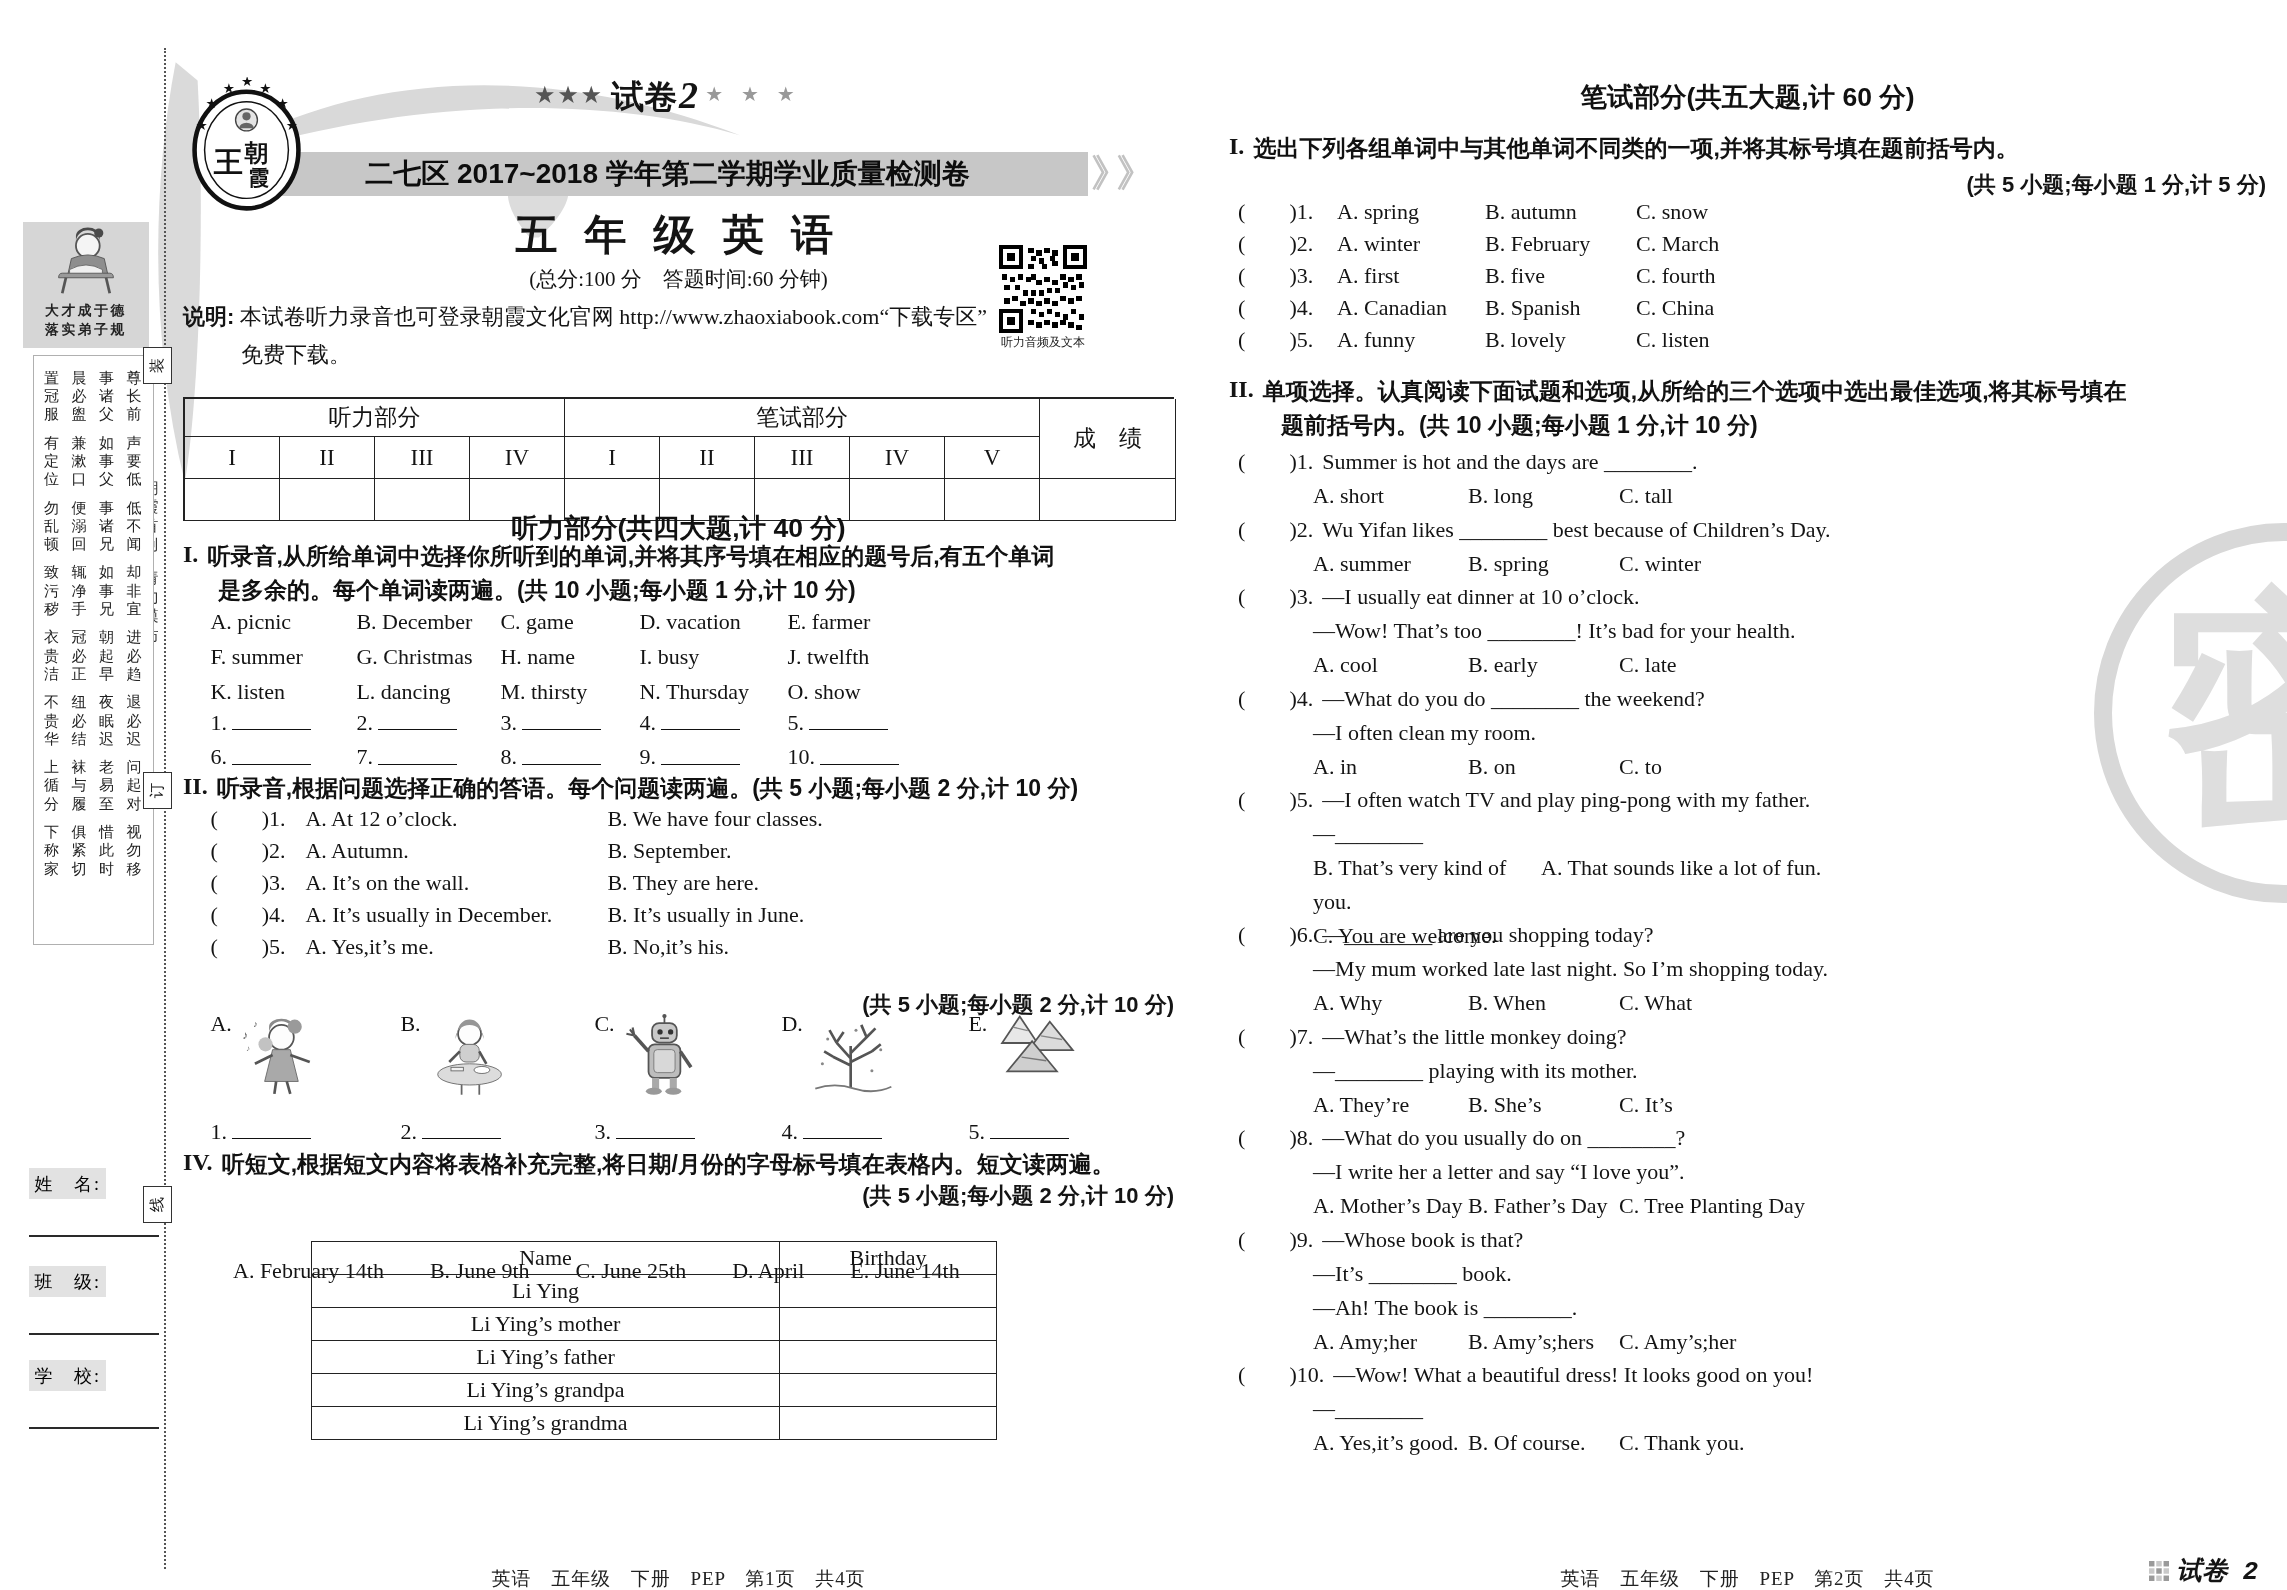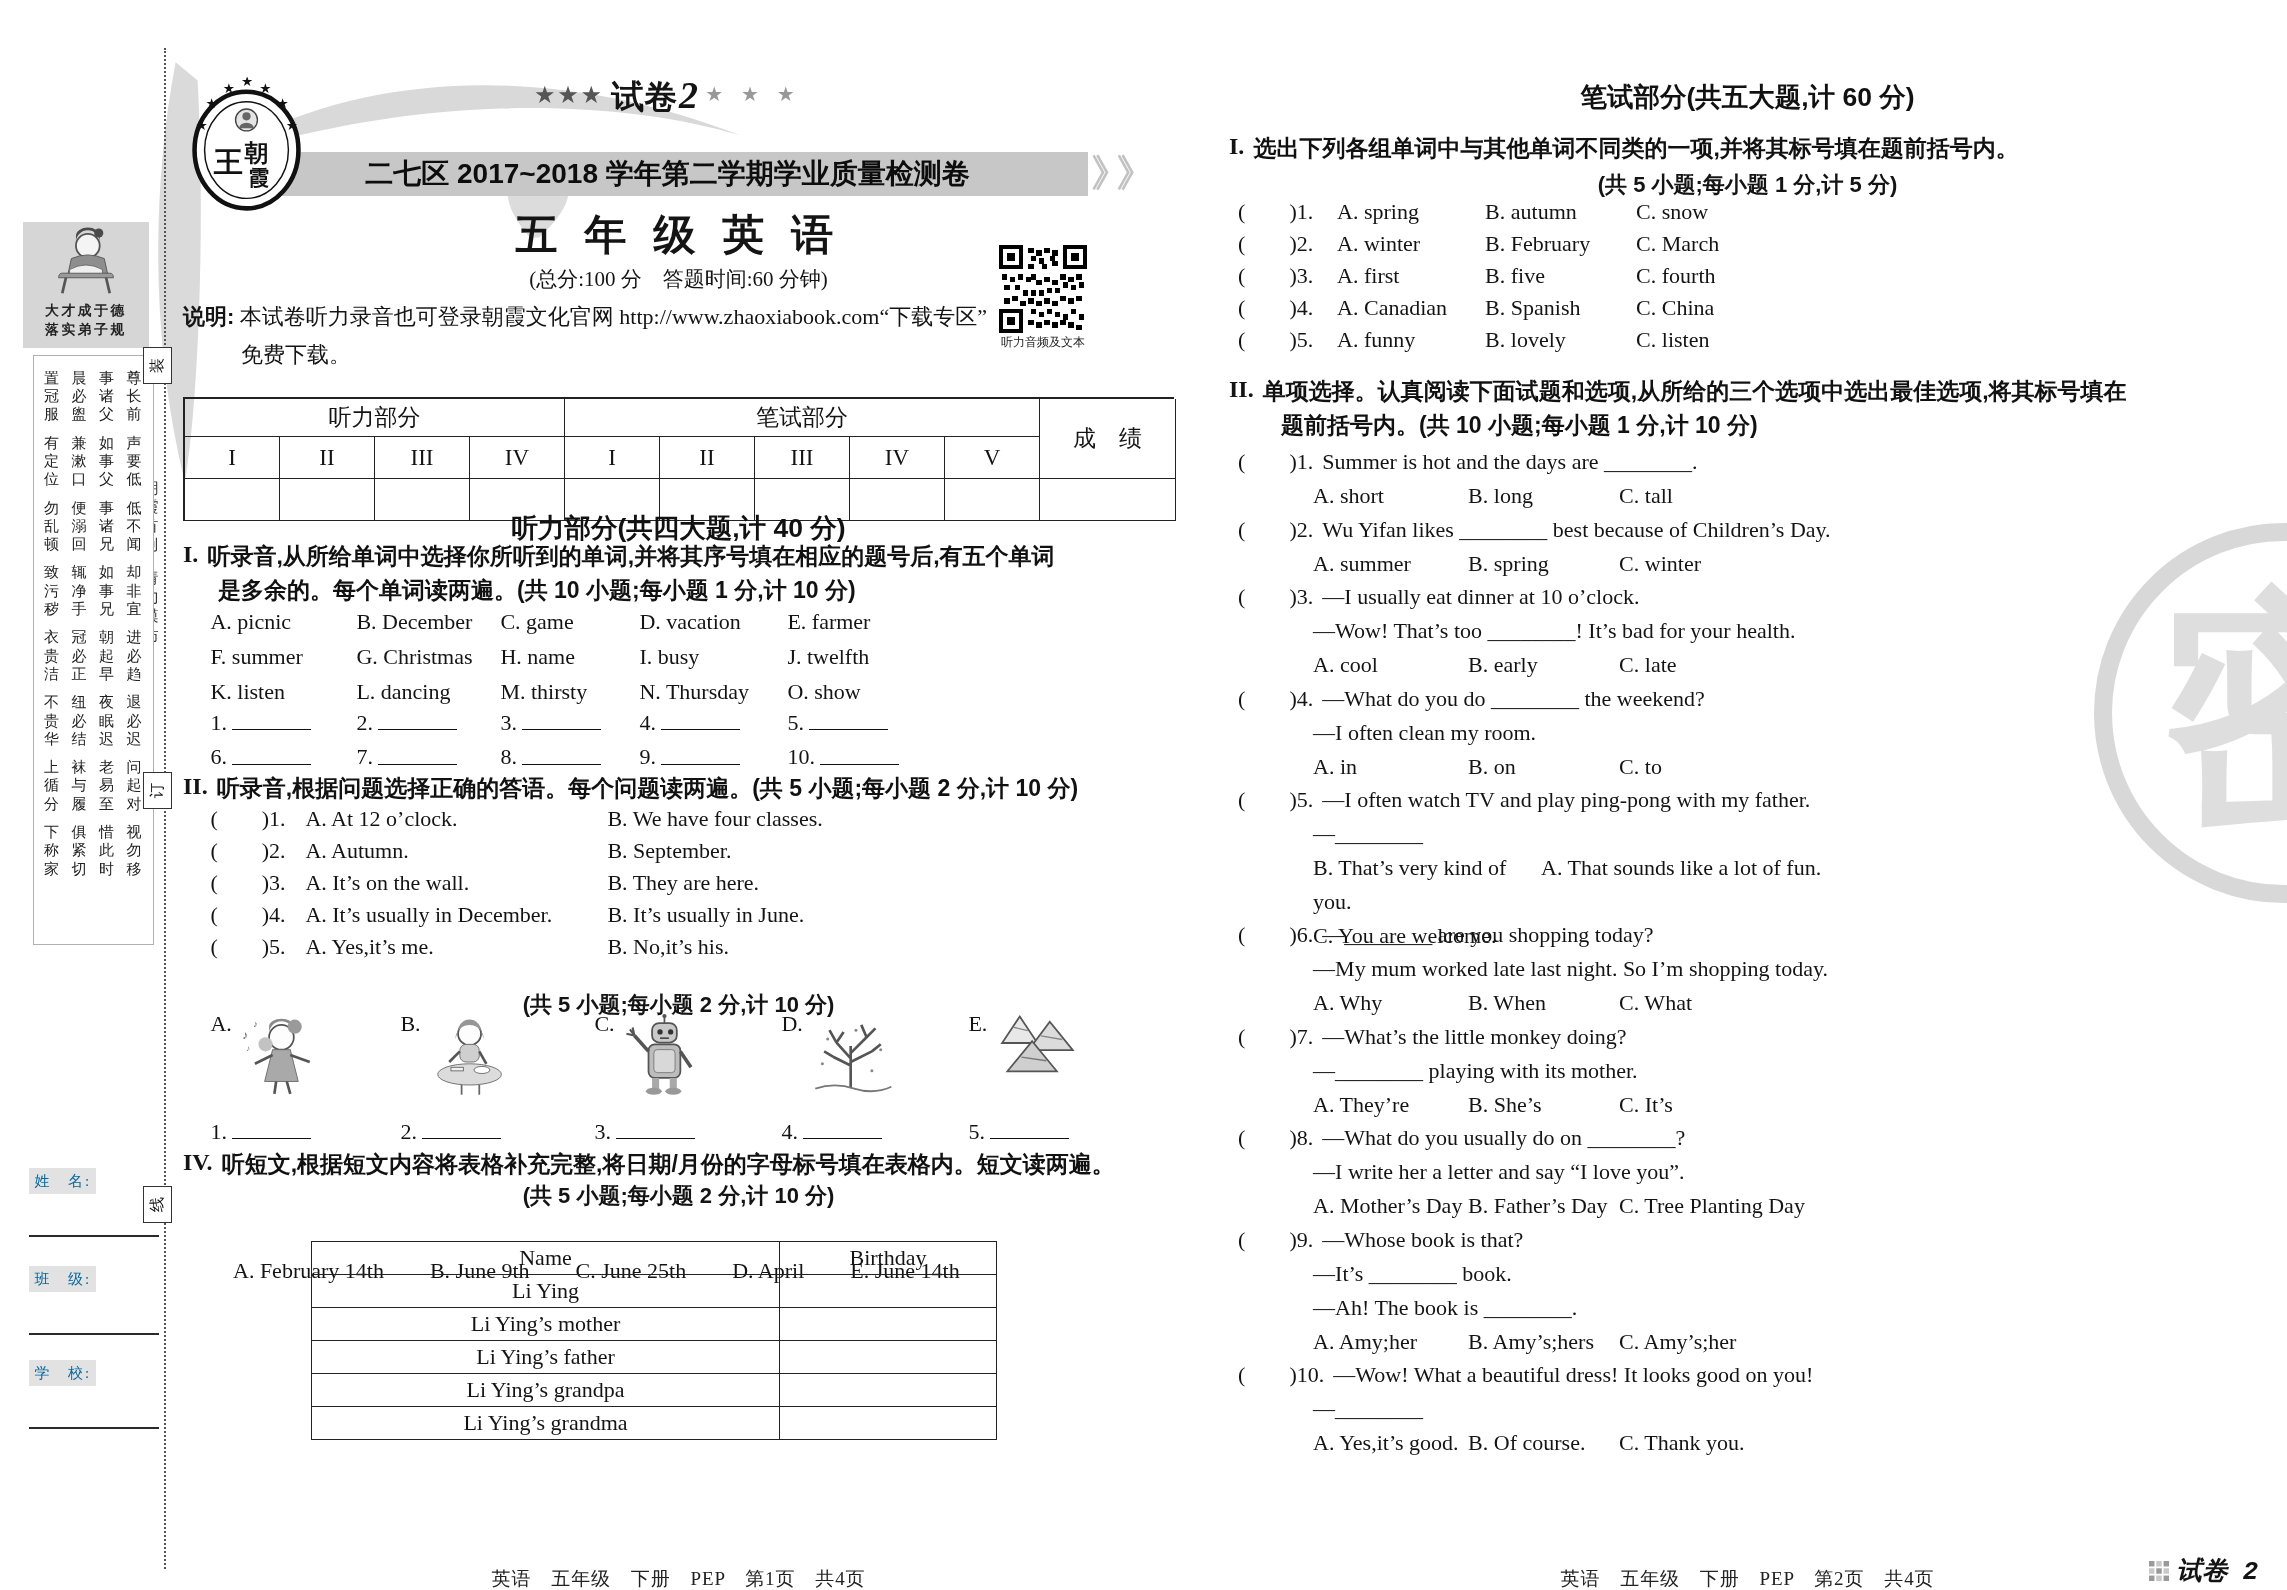--- a/index.html
+++ b/index.html
@@ -13,21 +13,21 @@
   
   .deco{left:137px;top:44px;width:658px;height:493px;z-index:0;}
 
   
   .sb-top{left:23px;top:222px;width:126px;height:126px;background:#d6d6d6;text-align:center;z-index:2;}
   .sb-slogan{font-size:13.7px;font-weight:bold;letter-spacing:2.7px;color:#222;line-height:19px;}
   .sb-cols{left:33px;top:355px;width:121px;height:590px;border:0.9px solid #b0b0b0;background:#fff;
            display:flex;justify-content:space-evenly;padding-top:12.8px;box-sizing:border-box;z-index:2;}
   .sb-col{width:18.3px;}
   .vgroup{width:16.4px;font-size:15px;line-height:1.22;word-break:break-all;margin:0 auto 10px auto;color:#222;}
-  .fld-label{left:29px;background:#e2e2e2;font-size:15px;letter-spacing:1.8px;padding:3.7px 5.5px;color:#0369a1;z-index:2;}
+  .fld-label{left:29px;background:#e2e2e2;font-size:18px;letter-spacing:1.8px;padding:3.7px 5.5px;color:#000000;z-index:2;}
   .fld-line{left:29px;width:130px;border-bottom:2.3px solid #2a2a2a;height:0;z-index:2;}
 
   
   .bind-line{left:164px;top:48px;height:1521px;border-left:2.7px dotted #555;z-index:1;}
   .bind-box{left:143px;width:27.4px;height:35px;border:1.4px solid #333;background:#fff;display:flex;
             align-items:center;justify-content:center;font-size:15.5px;z-index:3;}
   .bind-box span{display:inline-block;transform:rotate(-90deg);}
   .vnote{left:142px;top:479px;width:18.3px;z-index:2;}
   .vnote .vgroup{font-size:15.5px;color:#333;margin-bottom:14.6px;width:16.4px;}
 
@@ -60,21 +60,21 @@
   .sc{border-right:1.8px solid #222;border-bottom:1.8px solid #222;display:flex;align-items:center;
       justify-content:center;font-size:23px;}
   .sc.hl{grid-column:1/5;grid-row:1;}
   .sc.hw{grid-column:5/10;grid-row:1;}
   .sc.grade{grid-column:10;grid-row:1/3;}
 
   
   .sec-line{display:flex;gap:9.1px;font-size:23px;}
   .rn{font-weight:bold;font-size:24px;}
   .intro{font-family:"Liberation Sans","DejaVu Sans",sans-serif;font-weight:bold;font-size:23px;color:#111;}
-  .note-right{width:100%;text-align:center;font-family:"Liberation Sans","DejaVu Sans",sans-serif;
+  .note-right{width:100%;text-align:right;font-family:"Liberation Sans","DejaVu Sans",sans-serif;
               font-weight:bold;font-size:22px;}
   .lp-head{left:0;top:510px;width:991px;}
   .hd{font-size:26.5px;}
 
   .words{left:27.4px;top:610px;width:946px;display:grid;grid-template-columns:146px 144px 139px 148px auto;
          row-gap:12px;font-size:22px;line-height:23px;}
   .blanks10{left:27.4px;top:711px;width:946px;display:grid;grid-template-columns:146px 144px 139px 148px auto;
             row-gap:11px;font-size:22px;line-height:23px;}
   .blank .uline{display:inline-block;width:79px;border-bottom:1.8px solid #111;height:18.3px;margin-left:5.5px;}
 

